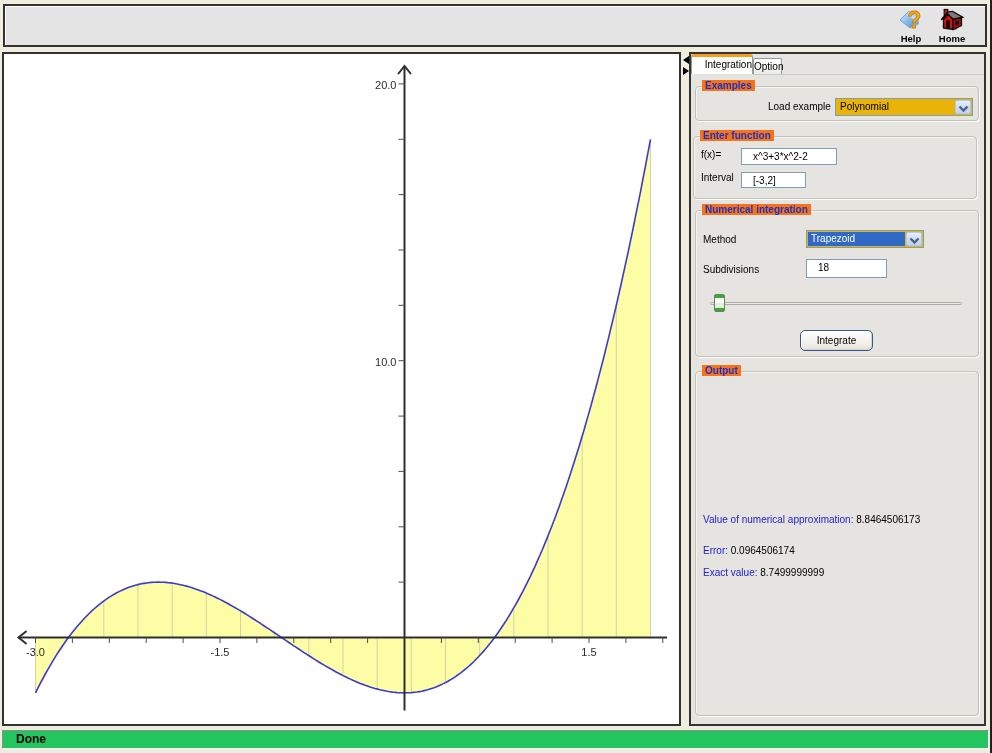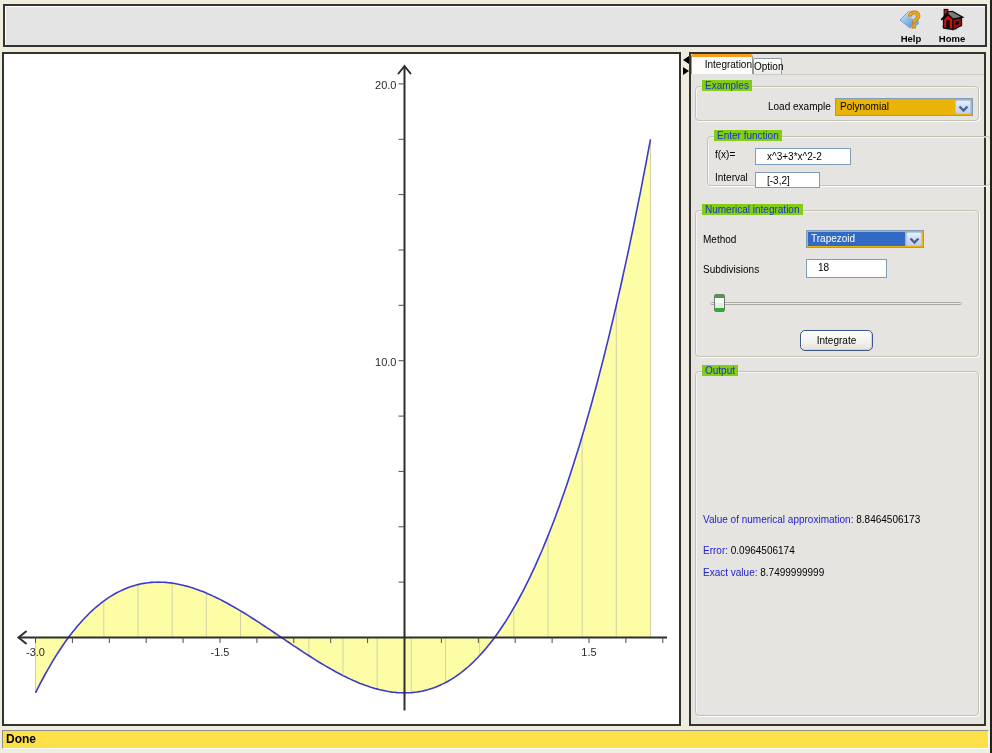--- a/index.html
+++ b/index.html
@@ -4,31 +4,31 @@
 *{margin:0;padding:0;box-sizing:border-box}
 html,body{width:992px;height:753px;overflow:hidden}
 body{background:#efeddf;will-change:transform;font-family:"Liberation Sans",sans-serif;position:relative}
 .abs{position:absolute}
 .topbar{left:3px;top:4px;width:984px;height:43px;background:#e4e4e4;border:2px solid #35332e;box-shadow:inset 1px 1px 0 #fff}
 .tool{top:7px;width:44px;height:38px;text-align:center;font-size:9.5px;font-weight:bold;color:#000}
 .tool svg{display:block;margin:0 auto}
 .chart{left:2px;top:52px;width:679px;height:674px;background:#fff;border:2px solid #35332e}
 .panel{left:689px;top:52px;width:297px;height:674px;background:#e5e4e0;border:2px solid #35332e}
 .rightline{left:990px;top:0;width:2px;height:753px;background:#23211d}
-.statusbar{left:2px;top:730px;width:987px;height:19px;background:#fde047;border:1px solid;border-color:#8f8f88 #fff #fff #8f8f88;font-size:12px;font-weight:bold;color:#000;line-height:17px;padding-left:3px}
+.statusbar{left:2px;top:730px;width:987px;height:19px;background:#22c55e;border:1px solid;border-color:#8f8f88 #fff #fff #8f8f88;font-size:12px;font-weight:bold;color:#000;line-height:17px;padding-left:13px}
 
 .arrL{left:683px;top:56px;width:0;height:0;border-right:6px solid #000;border-top:4px solid transparent;border-bottom:4px solid transparent}
 .arrR{left:683px;top:67px;width:0;height:0;border-left:6px solid #000;border-top:4px solid transparent;border-bottom:4px solid transparent}
 
 .tab1{left:0px;top:0px;width:62px;height:20px;background:#fdfdfb;border:1px solid #919b9c;border-bottom:none;border-top:3px solid #f79e22;border-radius:3px 3px 0 0;font-size:10px;color:#000;text-align:right;line-height:15px}
 .tab2{left:62px;top:3.5px;width:29px;height:16px;background:linear-gradient(#fefefc,#ecebe6);border:1px solid #919b9c;border-bottom:none;border-radius:2px 2px 0 0;font-size:10px;color:#000;text-align:center;line-height:15px}
 .tabline{left:62px;top:19.5px;width:231px;height:1px;background:#c9ccc9}
 
 .grp{border:1px solid #c3c3b2;border-radius:4px;box-shadow:1px 1px 0 rgba(255,255,255,.85), inset 1px 1px 0 rgba(255,255,255,.6)}
-.gtitle{position:absolute;top:-7px;left:6px;background:#84cc16;padding:0 3px;font-size:10px;font-weight:normal;color:#1233d4;white-space:nowrap}
+.gtitle{position:absolute;top:-7px;left:6px;background:#f97316;padding:0 3px;font-size:10px;font-weight:bold;color:#1233d4;white-space:nowrap}
 .lbl{font-size:10px;color:#000;white-space:nowrap}
 .inp{background:#fff;border:1px solid #7f9db9;font-size:10px;color:#000;line-height:15px;padding-left:11px;white-space:nowrap}
 
 .combo{background:#eab308;border:1px solid #7f9db9;font-size:10px;color:#000}
 .combo .txt{position:absolute;left:4px;top:1px;line-height:14px;white-space:nowrap}
 .combo .btn{position:absolute;right:1px;top:1px;bottom:1px;width:16px;background:linear-gradient(#e8f0fb,#cfdef7 45%,#c0d2f1);border:1px solid #b4c8ea;border-radius:2px}
 .combo .btn svg{position:absolute;left:2px;top:4px}
 .sel{position:absolute;left:1px;top:1px;bottom:1px;right:18px;background:#316ac5;color:#fff;line-height:14px;padding-left:3px;white-space:nowrap}
 .btnI{left:104px;top:119px;width:73px;height:21px;background:linear-gradient(#fefefe,#f2f1ec 60%,#e4e2d8);border:1px solid #3a568d;border-radius:5px;font-size:10px;color:#000;text-align:center;line-height:19px;box-shadow:inset 1px 1px 0 #fff,inset -1px -1px 0 #d8d4c8}
 .out{font-size:10px;white-space:nowrap}
@@ -145,21 +145,21 @@
   <div class="abs combo" style="left:139px;top:11.5px;width:138px;height:18px">
         <span class="txt">Polynomial</span>
         <span class="btn">
           <svg width="11" height="8" viewBox="0 0 11 8">
             <path d="M1.5 1.5 L5.5 5.5 L9.5 1.5" fill="none" stroke="#4d6185" stroke-width="2.4"></path>
           </svg>
         </span>
       </div>
 </div>
 
-<div class="abs grp" style="left:16px;top:82px;width:284px;height:50px">
+<div class="abs grp" style="left:2px;top:82px;width:284px;height:63px">
   <span class="gtitle">Enter function</span>
   <span class="abs lbl" style="left:7px;top:12px">f(x)=</span>
   <div class="abs inp" style="left:47px;top:11px;width:96px;height:16.5px">x^3+3*x^2-2</div>
   <span class="abs lbl" style="left:7px;top:35px">Interval</span>
   <div class="abs inp" style="left:47px;top:34.5px;width:65px;height:16px">[-3,2]</div>
 </div>
 
 <div class="abs grp" style="left:4px;top:156px;width:284px;height:147px">
   <span class="gtitle">Numerical integration</span>
   <span class="abs lbl" style="left:7px;top:23px">Method</span>

